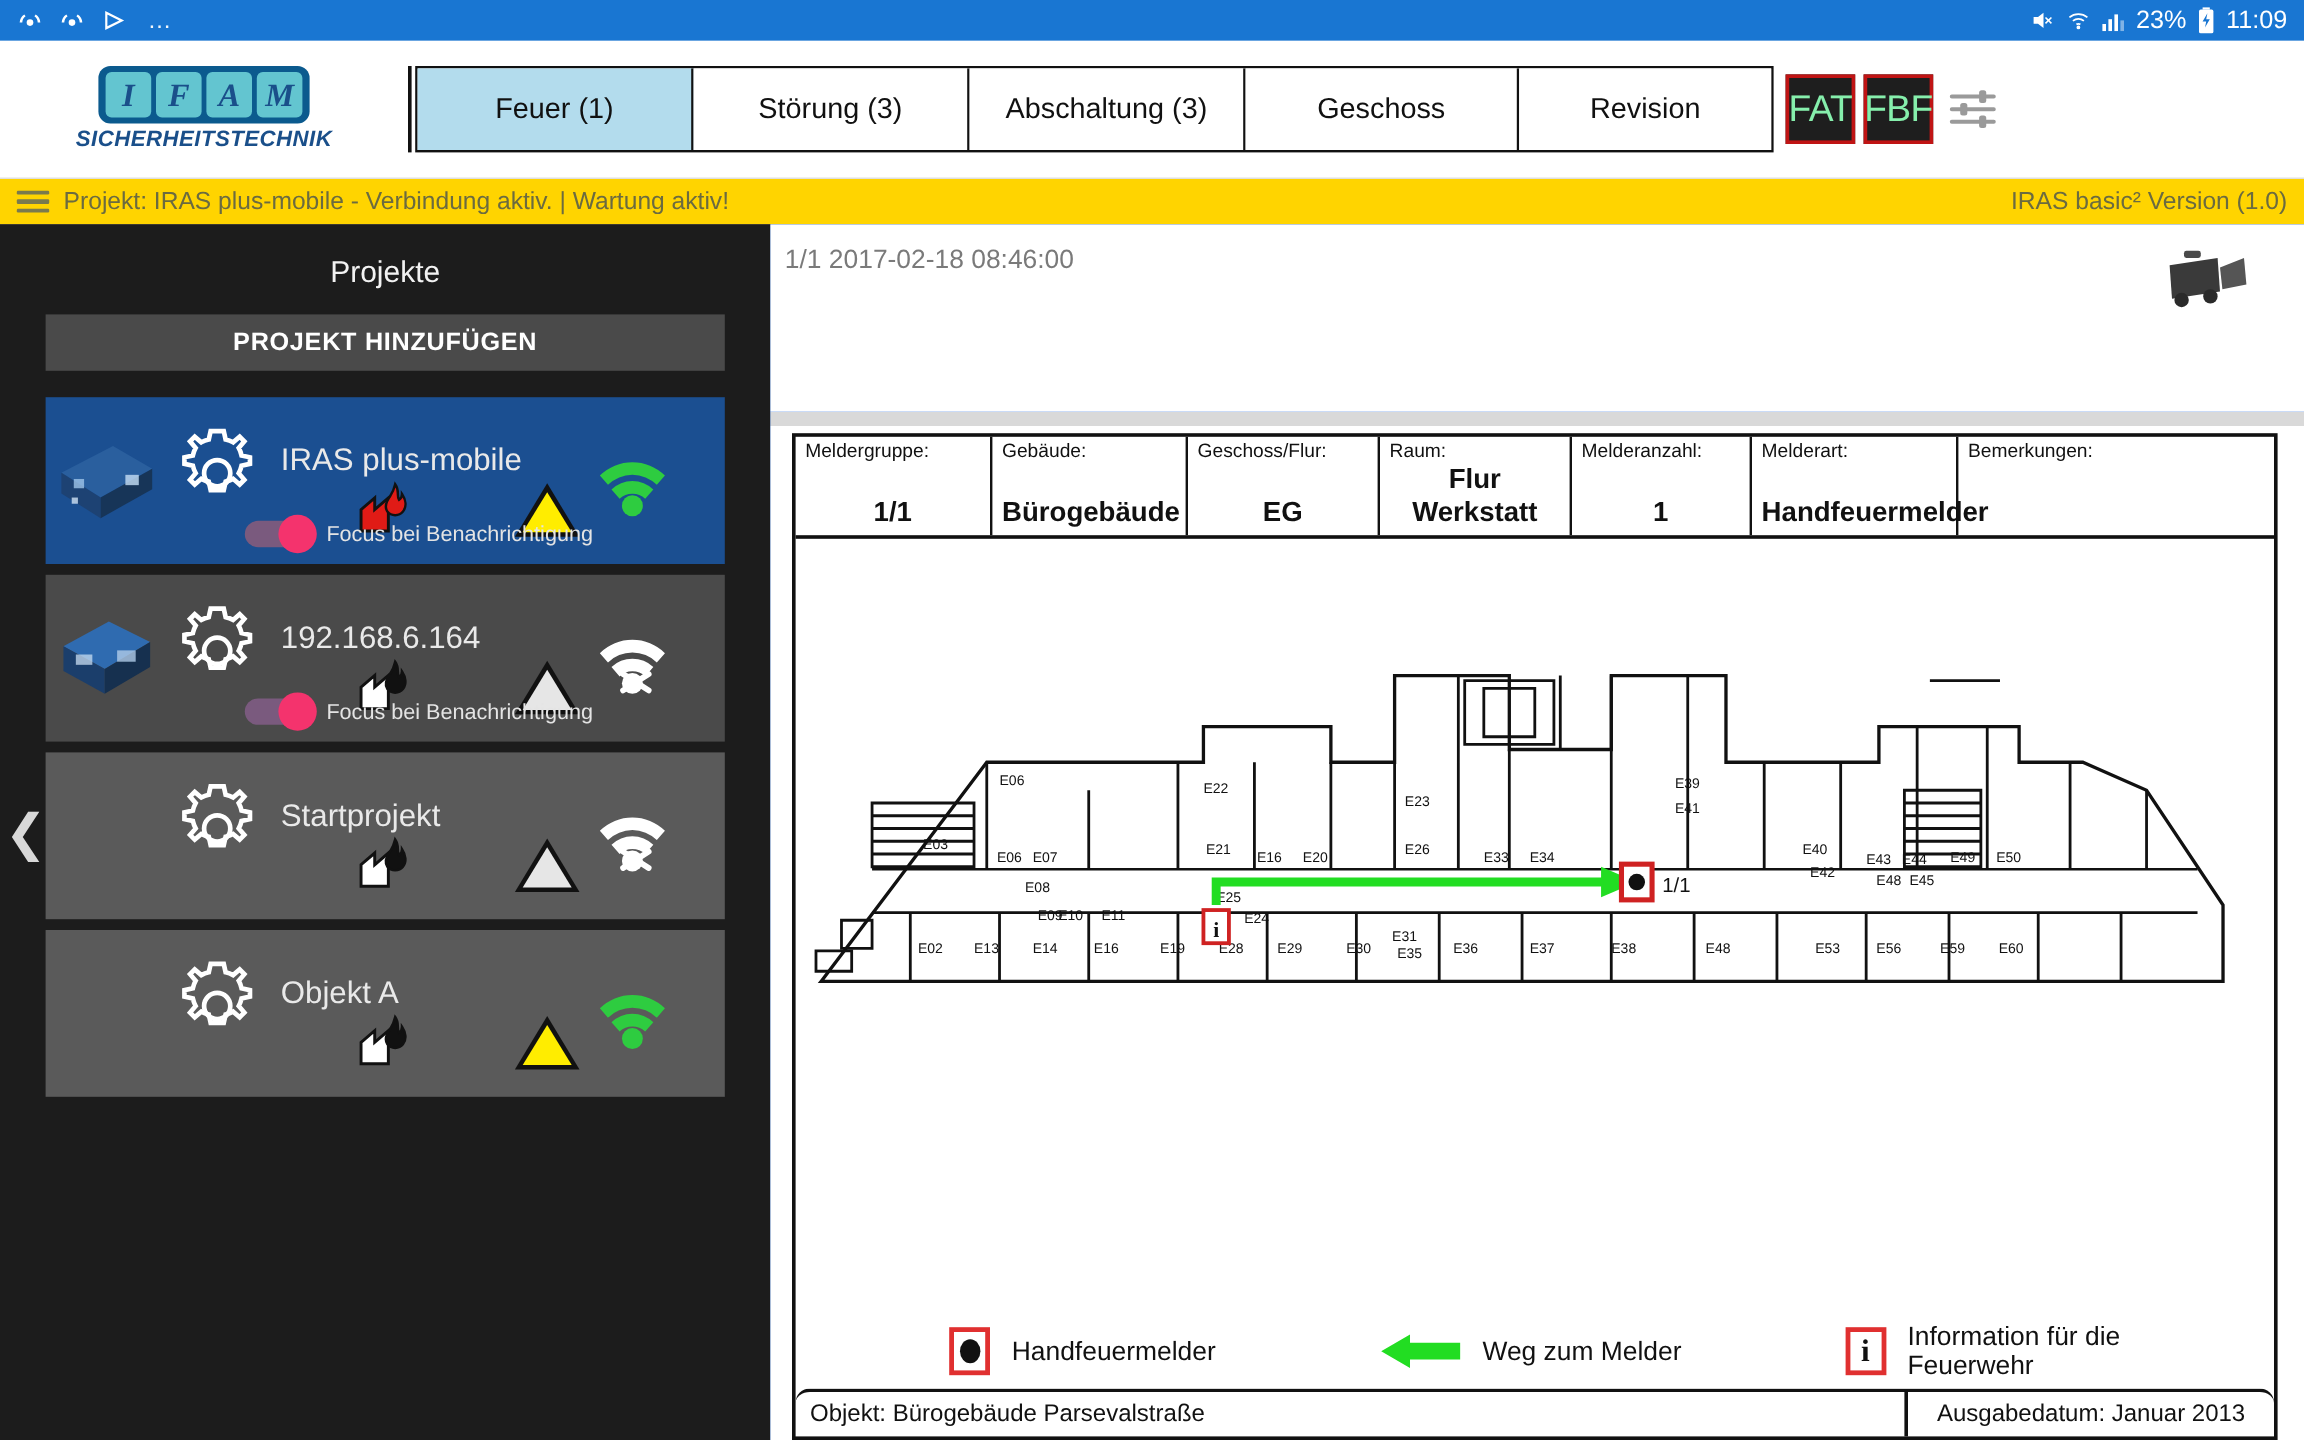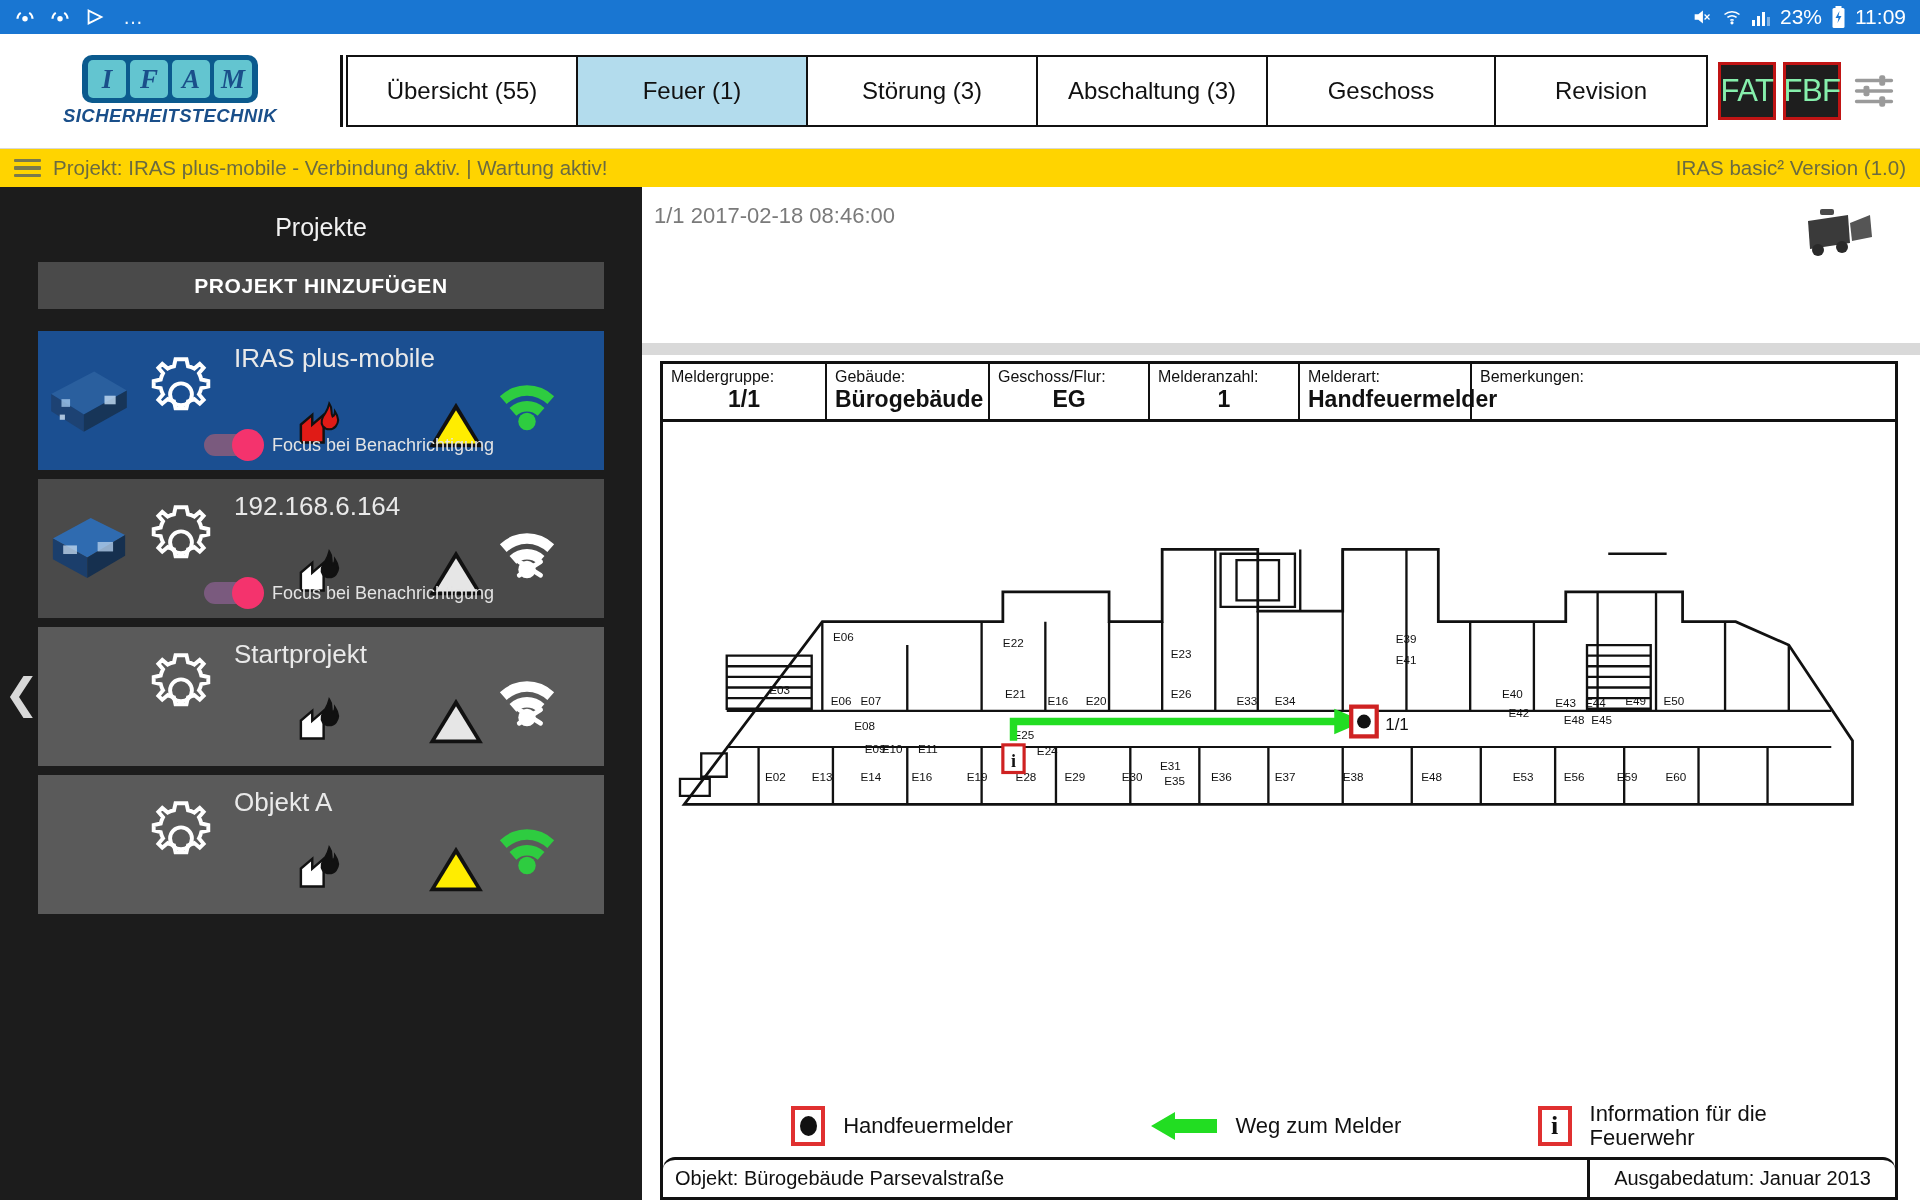--- a/index.html
+++ b/index.html
@@ -88,21 +88,21 @@
   }
   .proj {
     height: 139px; background: #4a4a4a; margin-bottom: 9px;
     position: relative; display: block;
   }
   .proj.selected { background: #1b4f91; }
   .proj.lighter { background: #5a5a5a; }
   .proj-thumb { position: absolute; left: 8px; top: 30px; width: 86px; height: 78px; }
   .proj-gear { position: absolute; left: 104px; top: 22px; width: 78px; height: 78px; }
   .proj-name {
-    position: absolute; left: 196px; top: 12px; color: #e9e9e9; font-size: 26px;
+    position: absolute; left: 196px; top: 37px; color: #e9e9e9; font-size: 26px;
   }
   .proj-fire { position: absolute; left: 258px; top: 66px; width: 52px; height: 52px; }
   .proj-warn { position: absolute; left: 388px; top: 68px; width: 60px; height: 52px; }
   .proj-wifi { position: absolute; right: 46px; top: 48px; width: 62px; height: 52px; }
   .proj-toggle { position: absolute; left: 166px; bottom: 14px; display: flex; align-items: center; gap: 12px; }
   .tgl-track { width: 56px; height: 22px; border-radius: 11px; background: #7a5a7e; position: relative; }
   .tgl-knob { position: absolute; right: -4px; top: -5px; width: 32px; height: 32px; border-radius: 50%; background: #f4336d; }
   .tgl-label { color: #e4e4e4; font-size: 18px; }
 
   .collapse-arrow {
@@ -208,21 +208,20 @@
         <span>A</span>
         <span>M</span>
       </div>
       <div class="logo-sub">SICHERHEITSTECHNIK</div>
     </div>
   </div>
 
   <div class="tabbar-sep"></div>
 
   <div class="tabs">
-    <div class="tab" style="width:230px">Übersicht (55)</div>
     <div class="tab active" style="width:230px">Feuer (1)</div>
     <div class="tab" style="width:230px">Störung (3)</div>
     <div class="tab" style="width:230px">Abschaltung (3)</div>
     <div class="tab" style="width:228px">Geschoss</div>
     <div class="tab" style="width:210px">Revision</div>
   </div>
 
   <div class="hdr-right">
     <div class="fatbtn">FAT</div>
     <div class="fatbtn">FBF</div>
@@ -392,20 +391,24 @@
             <div class="pt-label">Meldergruppe:</div>
             <div class="pt-value">1/1</div>
           </div>
           <div class="pt-cell" style="width:163px">
             <div class="pt-label">Gebäude:</div>
             <div class="pt-value">Bürogebäude</div>
           </div>
           <div class="pt-cell" style="width:160px">
             <div class="pt-label">Geschoss/Flur:</div>
             <div class="pt-value">EG</div>
+          </div>
+          <div class="pt-cell" style="width:160px">
+            <div class="pt-label">Raum:</div>
+            <div class="pt-value">Flur Werkstatt</div>
           </div>
           <div class="pt-cell" style="width:150px">
             <div class="pt-label">Melderanzahl:</div>
             <div class="pt-value">1</div>
           </div>
           <div class="pt-cell" style="width:172px">
             <div class="pt-label">Melderart:</div>
             <div class="pt-value">Handfeuermelder</div>
           </div>
           <div class="pt-cell" style="flex:1">

